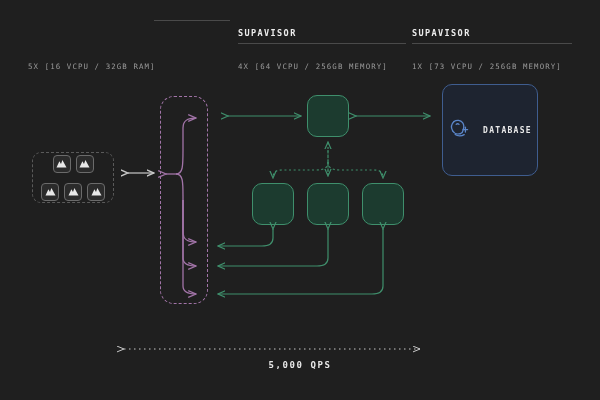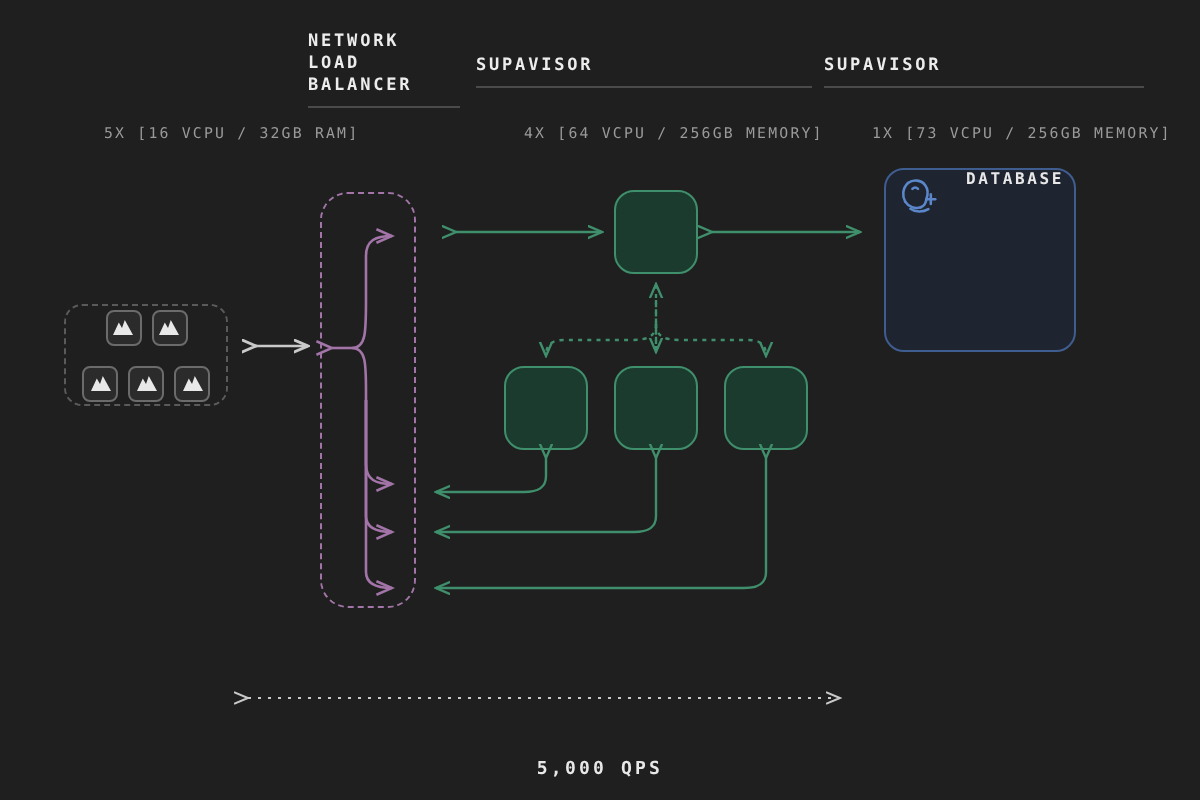--- a/index.html
+++ b/index.html
@@ -25,21 +25,20 @@
     margin-top: 4px;
     height: 1px;
     background: #4a4a4a;
   }
   .col-spec {
     position: absolute;
     color: #9a9a9a;
     font-size: 7.4px;
     letter-spacing: 1.1px;
     white-space: nowrap;
-    margin-left: 24px;
   }
 
   
   .dashed-box {
     position: absolute;
     border: 1px dashed #5a5a5a;
     border-radius: 9px;
   }
   .k6-grid {
     position: absolute;
@@ -74,21 +73,21 @@
     border: 1px solid #3f8f6c;
     border-radius: 10px;
   }
 
   
   .db-box {
     position: absolute;
     background: #1e2430;
     border: 1px solid #3f5d8f;
     border-radius: 10px;
-    display: flex; justify-content: center;
+    display: flex; align-items: center; justify-content: center;
     gap: 9px;
   }
   .db-label {
     color: #e8e8e8;
     font-size: 8px;
     font-weight: 700;
     letter-spacing: 1.3px;
   }
 
   
@@ -105,22 +104,20 @@
   svg.overlay { position: absolute; left: 0; top: 0; width: 600px; height: 400px; pointer-events: none; }
 </style>
 </head>
 <body>
 
 <div id="root">
 
   <div class="col-spec" style="left:28px; top:62px;">5X [16 VCPU / 32GB RAM]</div>
 
   <div class="col-head" style="left:154px; top:16px; width:76px;">
-    <div class="col-title">NETWORK LOAD
-BALANCER</div>
     <div class="col-rule"></div>
   </div>
 
   <div class="col-head" style="left:238px; top:28px; width:168px;">
     <div class="col-title">SUPAVISOR</div>
     <div class="col-rule"></div>
   </div>
   <div class="col-spec" style="left:238px; top:62px;">4X [64 VCPU / 256GB MEMORY]</div>
 
   <div class="col-head" style="left:412px; top:28px; width:160px;">
@@ -246,15 +243,15 @@
       <path d="M273 229 L273 238 C273 244 269 246 262 246 L218 246" marker-start="url(#ah-green)" marker-end="url(#ah-green)"></path>
       <path d="M328 229 L328 258 C328 264 324 266 317 266 L218 266" marker-start="url(#ah-green)" marker-end="url(#ah-green)"></path>
       <path d="M383 229 L383 286 C383 292 379 294 372 294 L218 294" marker-start="url(#ah-green)" marker-end="url(#ah-green)"></path>
     </g>
 
     <g>
       <line x1="124" y1="349" x2="420" y2="349" stroke="#c9c9c9" stroke-width="1" stroke-dasharray="1.5 3.5" marker-end="url(#ah-gray-dot)" marker-start="url(#ah-gray-dot)"></line>
     </g>
   </svg>
 
-  <div class="qps-label" style="left:0; top:380px;">5,000 QPS</div>
+  <div class="qps-label" style="left:0; top:360px;">5,000 QPS</div>
 
 </div>
 
 </body></html>

